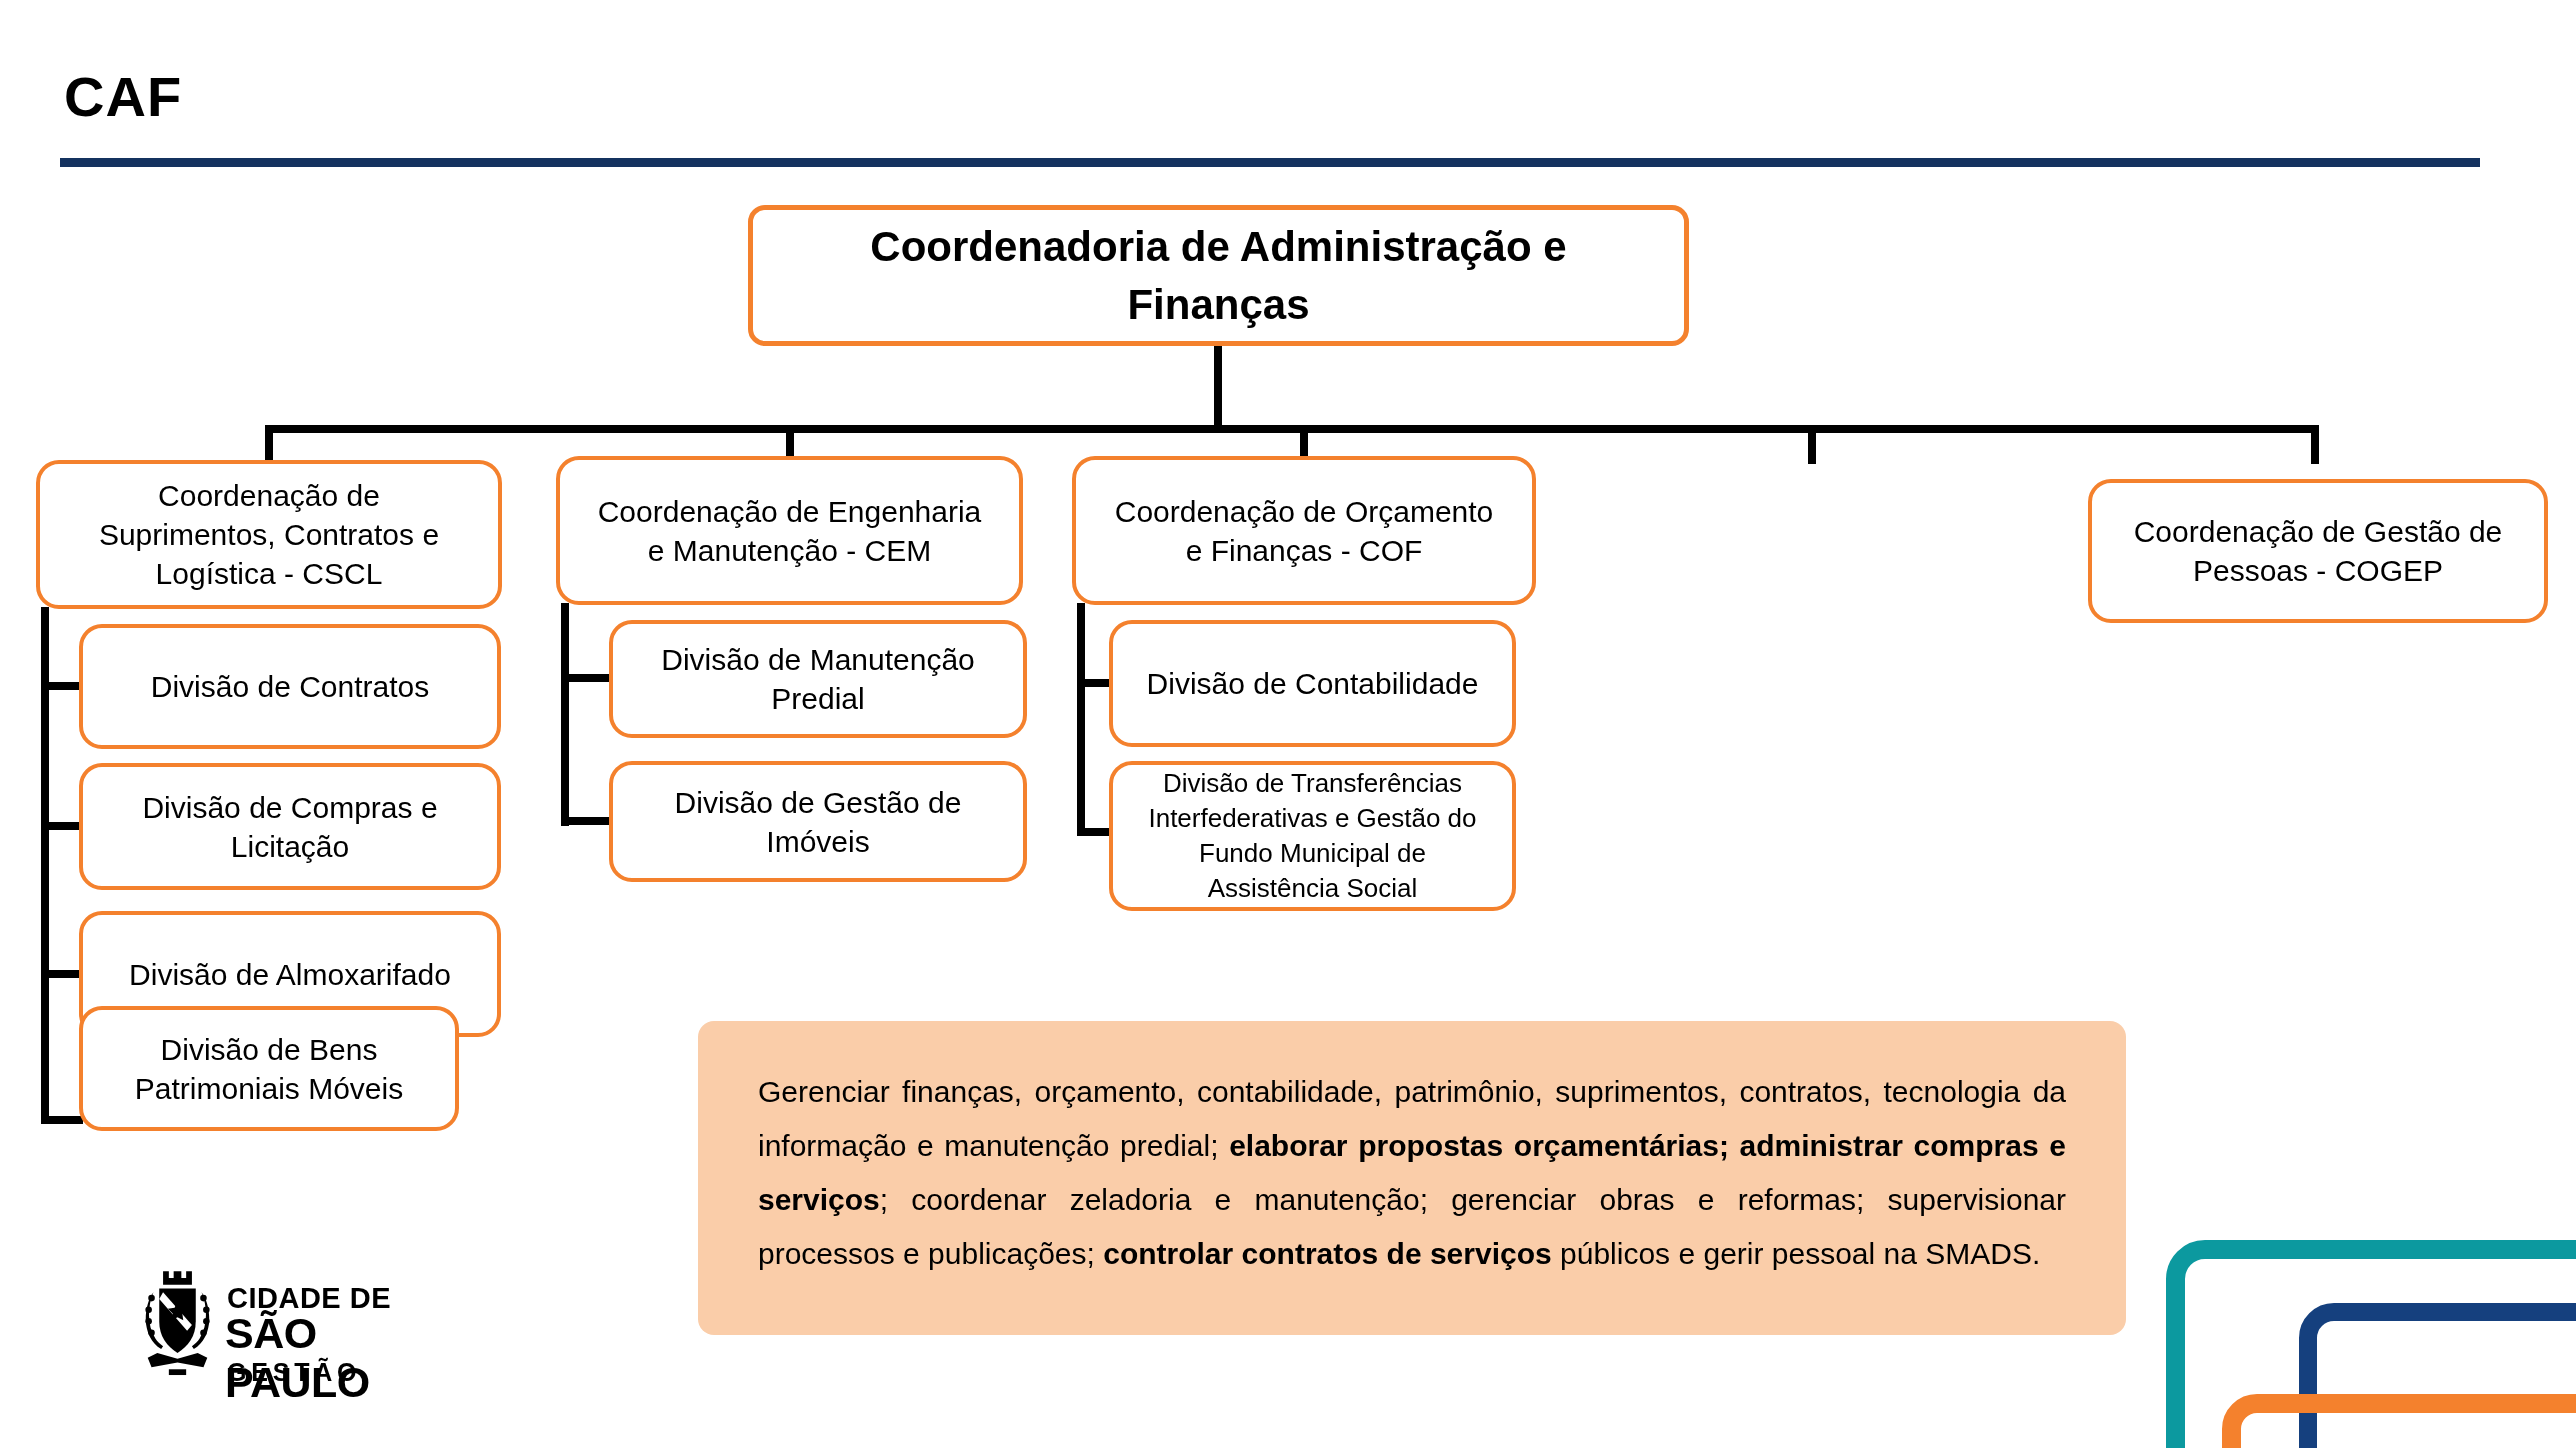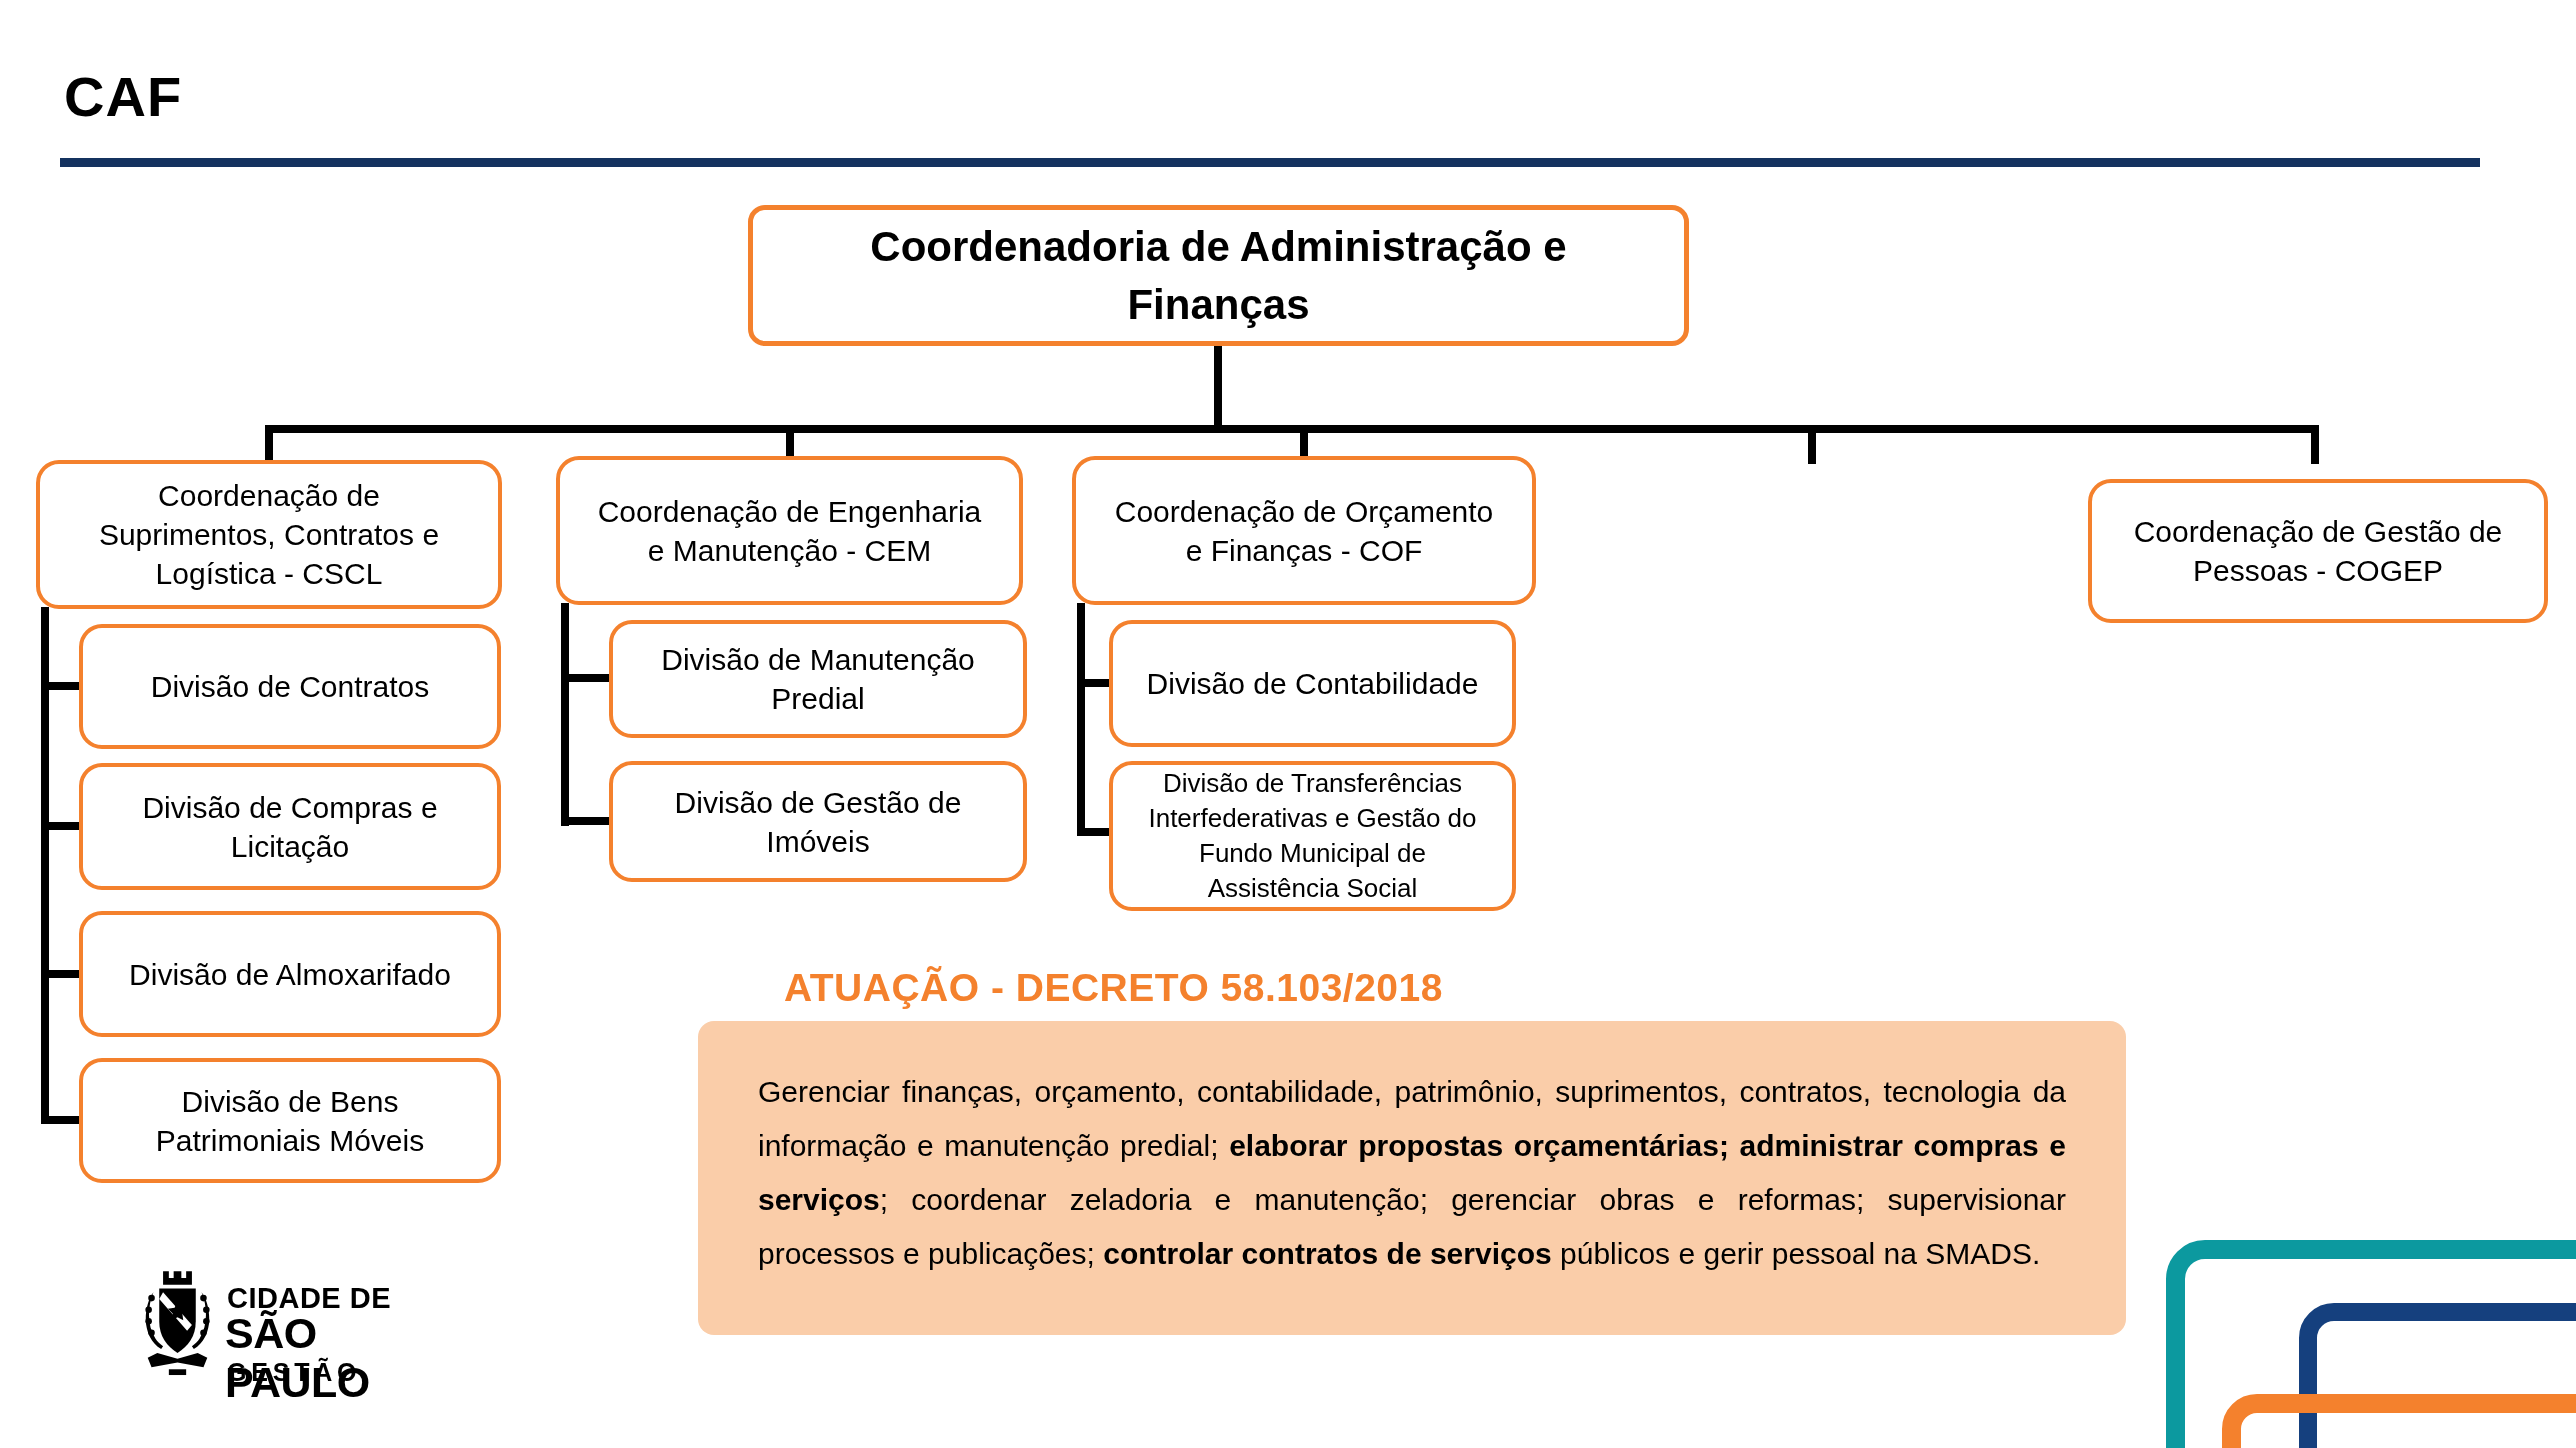--- a/index.html
+++ b/index.html
@@ -87,21 +87,21 @@
   <div class="line" style="left:41px;top:607px;width:7.7px;height:514px"></div>
   <div class="line" style="left:41px;top:682px;width:42px;height:7.7px"></div>
   <div class="line" style="left:41px;top:822px;width:42px;height:7.7px"></div>
   <div class="line" style="left:41px;top:970px;width:42px;height:7.7px"></div>
   <div class="line" style="left:41px;top:1116px;width:42px;height:7.7px"></div>
 
   <div class="box" style="left:79px;top:624px;width:422px;height:125px">Divisão de Contratos</div>
   <div class="box" style="left:79px;top:911px;width:422px;height:126px">Divisão de Almoxarifado</div>
   <div class="box" style="left:79px;top:763px;width:422px;height:127px">Divisão de Compras e
 Licitação</div>
-  <div class="box" style="left:79px;top:1058px;width:422px;height:125px">Divisão de Bens
+  <div class="box" style="left:79px;top:1006px;width:380px;height:125px">Divisão de Bens
 Patrimoniais Móveis</div>
 
   <div class="line" style="left:561px;top:603px;width:7.7px;height:223px"></div>
   <div class="line" style="left:561px;top:674px;width:51px;height:7.7px"></div>
   <div class="line" style="left:561px;top:817px;width:51px;height:7.7px"></div>
 
   <div class="box" style="left:609px;top:620px;width:418px;height:118px">Divisão de Manutenção
 Predial</div>
   <div class="box" style="left:609px;top:761px;width:418px;height:121px">Divisão de Gestão de
 Imóveis</div>
@@ -109,21 +109,20 @@
   <div class="line" style="left:1077px;top:603px;width:7.7px;height:233px"></div>
   <div class="line" style="left:1077px;top:679px;width:36px;height:7.7px"></div>
   <div class="line" style="left:1077px;top:828px;width:36px;height:7.7px"></div>
 
   <div class="box" style="left:1109px;top:620px;width:407px;height:127px">Divisão de Contabilidade</div>
   <div class="box small" style="left:1109px;top:761px;width:407px;height:150px">Divisão de Transferências
 Interfederativas e Gestão do
 Fundo Municipal de
 Assistência Social</div>
 
-  <div class="atuacao-heading">ATUAÇÃO - DECRETO 58.103/2018</div>
   <div class="atuacao-panel">
     <p><span>Gerenciar finanças, orçamento, contabilidade, patrimônio, suprimentos, contratos, tecnologia da informação e manutenção predial; </span><b>elaborar propostas orçamentárias; administrar compras e serviços</b><span>; coordenar zeladoria e manutenção; gerenciar obras e reformas; supervisionar processos e publicações; </span><b>controlar contratos de serviços</b><span> públicos e gerir pessoal na SMADS.</span></p>
   </div>
 
   <div class="logo">
     <svg class="crest" width="75" height="122" viewBox="0 0 78 126" xmlns="http://www.w3.org/2000/svg">
 
       <path d="M24 6h6v7h5V6h8v7h5V6h6v14H24z" fill="#000"></path>
 
       <path d="M14 28c-6 14-7 34 2 48 2 3 5 6 8 8l-2 3c-10-6-16-18-16-31 0-11 3-22 8-28z" fill="#000"></path>

